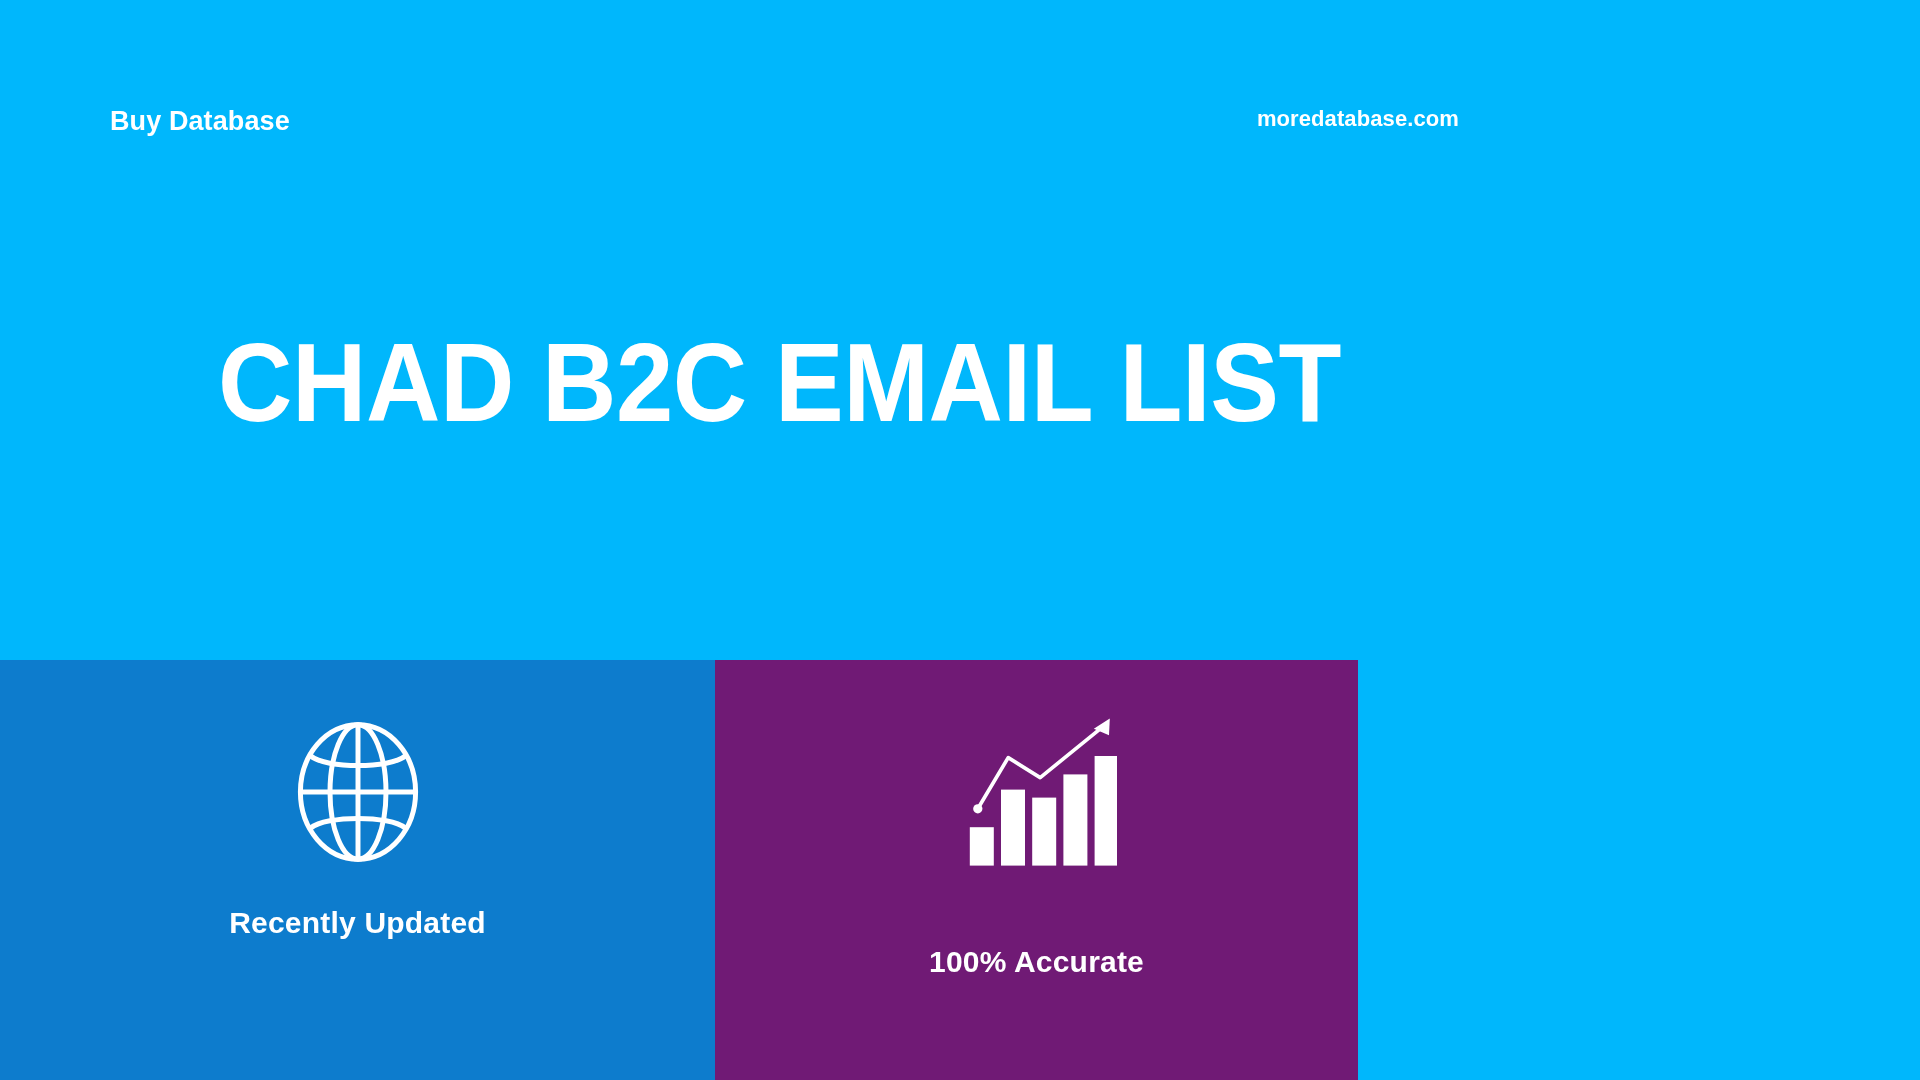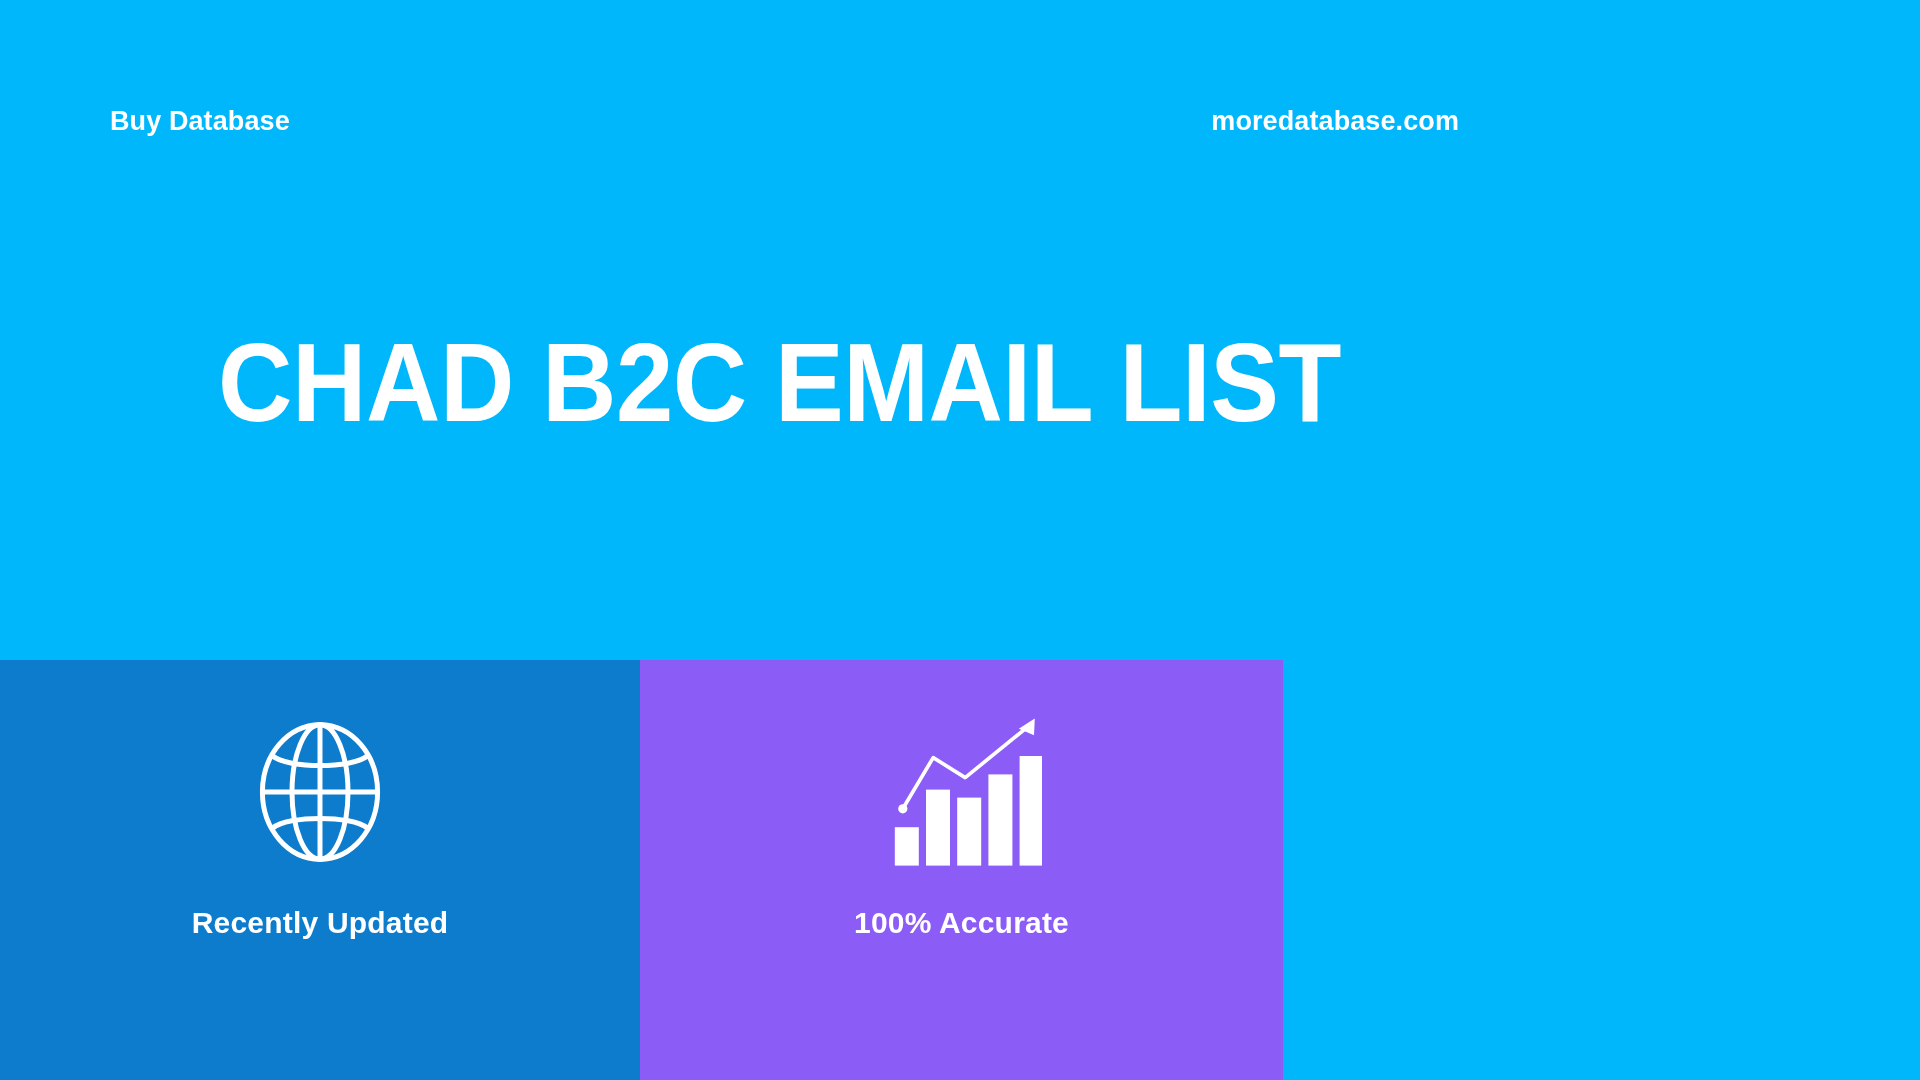--- a/index.html
+++ b/index.html
@@ -39,21 +39,21 @@
     color:#ffffff;
     letter-spacing:0.1px;
     line-height:1;
     white-space:nowrap;
   }
 
   #site-url {
     position:absolute;
     right:100px;
     top:108px;
-    font-size:27px;
+    font-size:22px;
     font-weight:bold;
     color:#ffffff;
     letter-spacing:0.1px;
     line-height:1;
     white-space:nowrap;
   }
 
   #page-title {
     position:absolute;
     left:0;
@@ -80,22 +80,22 @@
   }
 
   .feature-panel {
     position:relative;
     height:420px;
     display:flex;
     flex-direction:column;
     align-items:center;
   }
 
-  #feature-panel-recently-updated { width:640px;  background:#0d7ccd; }
-  #feature-panel-accurate         { width:643px;  background:#8b5cf6; }
+  #feature-panel-recently-updated { width:715px;  background:#0d7ccd; }
+  #feature-panel-accurate         { width:643px;  background:#701a75;gap:39px; }
   #feature-panel-fresh-clean      { width:637px;  background:#0680fb; }
 
   .feature-icon {
     margin-top:52px;
     width:160px;
     height:160px;
     display:block;
   }
 
   .feature-label {

